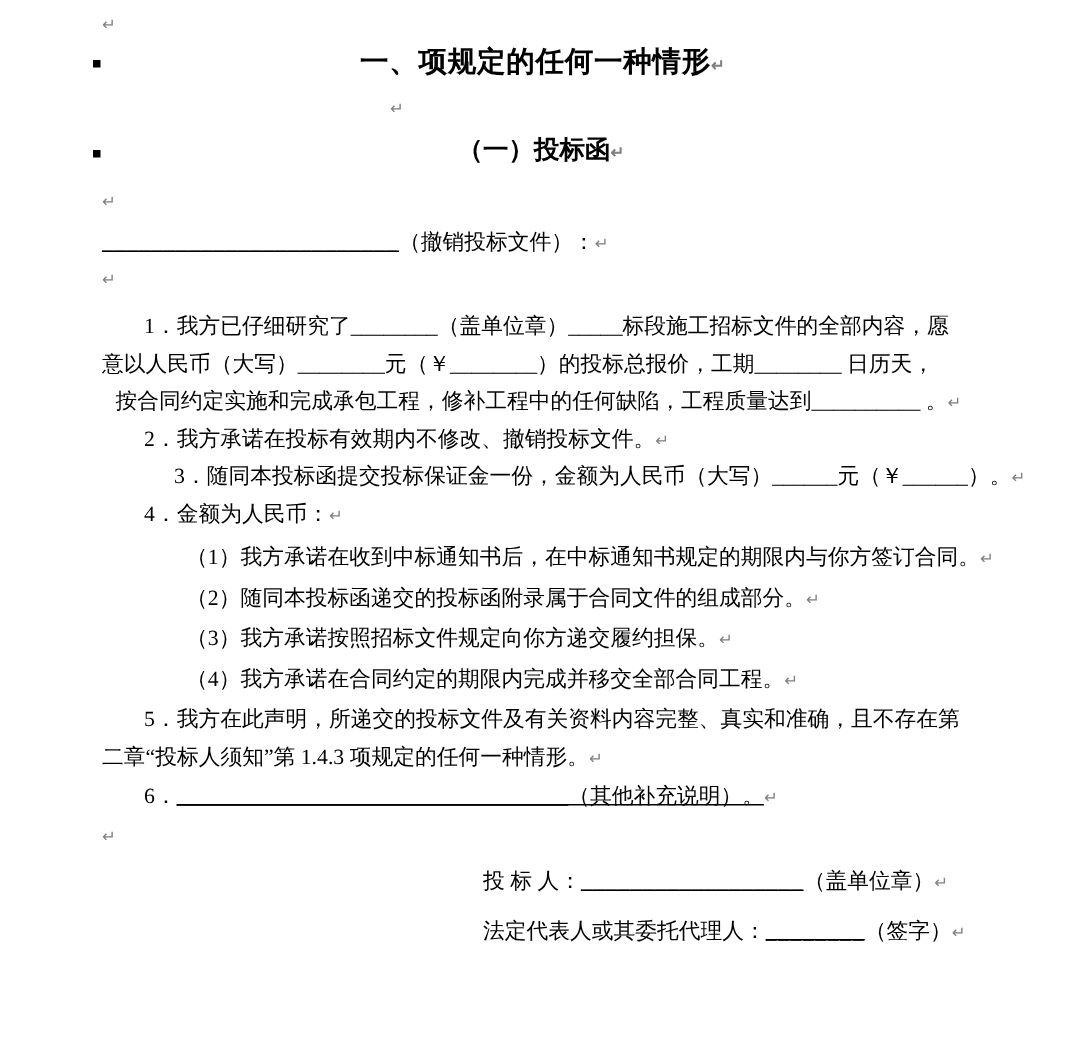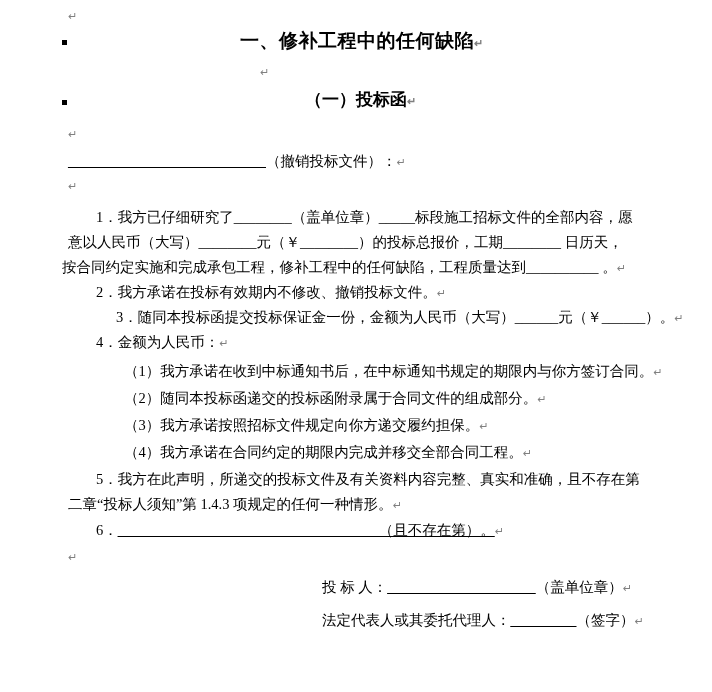--- a/index.html
+++ b/index.html
@@ -68,21 +68,21 @@
 </style>
 </head>
 <body>
 
 <div class="page">
 
   <span class="spacer-mark" style="left:68px; top:10px;">↵</span>
 
   <div class="bullet-sq" style="left:62px; top:40px;"></div>
   <div class="line title1" style="left:240px; top:28px;">
-    <span>一、修补工程中的任何缺陷</span><span class="pm">↵</span>
+    <span>一、项规定的任何一种情形</span><span class="pm">↵</span>
   </div>
 
   <span class="spacer-mark" style="left:260px; top:66px;">↵</span>
 
   <div class="bullet-sq" style="left:62px; top:100px;"></div>
   <div class="line title2" style="left:305px; top:88px;">
     <span>（一）投标函</span><span class="pm">↵</span>
   </div>
 
   <span class="spacer-mark" style="left:68px; top:128px;">↵</span>
@@ -92,21 +92,21 @@
   </div>
 
   <span class="spacer-mark" style="left:68px; top:180px;">↵</span>
 
   <div class="blk" style="left:96px; top:208px;">
     <span>1．</span><span>我方已仔细研究了________（盖单位章）_____标段施工招标文件的全部内容，愿</span>
   </div>
   <div class="blk" style="left:68px; top:233px;">
     <span>意以人民币（大写）________元（￥________）的投标总报价，工期________ 日历天，</span>
   </div>
-  <div class="blk" style="left:62px; top:258px;">
+  <div class="blk" style="left:77px; top:258px;">
     <span>按合同约定实施和完成承包工程，修补工程中的任何缺陷，工程质量达到__________ 。</span><span class="pm">↵</span>
   </div>
 
   <div class="blk" style="left:96px; top:283px;">
     <span>2．</span><span>我方承诺在投标有效期内不修改、撤销投标文件。</span><span class="pm">↵</span>
   </div>
 
   <div class="blk" style="left:96px; top:308px;margin-left:20px;">
     <span>3．</span><span>随同本投标函提交投标保证金一份，金额为人民币（大写）______元（￥______）。</span><span class="pm">↵</span>
   </div>
@@ -128,21 +128,21 @@
   </div>
 
   <div class="blk" style="left:96px; top:470px;">
     <span>5．</span><span>我方在此声明，所递交的投标文件及有关资料内容完整、真实和准确，且不存在第</span>
   </div>
   <div class="blk" style="left:68px; top:495px;">
     <span>二章“投标人须知”第 1.4.3 项规定的任何一种情形。</span><span class="pm">↵</span>
   </div>
 
   <div class="blk" style="left:96px; top:521px;">
-    <span>6．</span><span class="u">____________________________________（且不存在第）。</span><span class="pm">↵</span>
+    <span>6．</span><span class="u">____________________________________（其他补充说明）。</span><span class="pm">↵</span>
   </div>
 
   <span class="spacer-mark" style="left:68px; top:551px;">↵</span>
 
   <div class="blk" style="left:322px; top:578px;">
     <span>投 标 人：</span><span class="u dotted">__________________</span><span>（盖单位章）</span><span class="pm">↵</span>
   </div>
   <div class="blk" style="left:322px; top:611px;">
     <span>法定代表人或其委托代理人：</span><span class="u dotted">________</span><span>（签字）</span><span class="pm">↵</span>
   </div>

